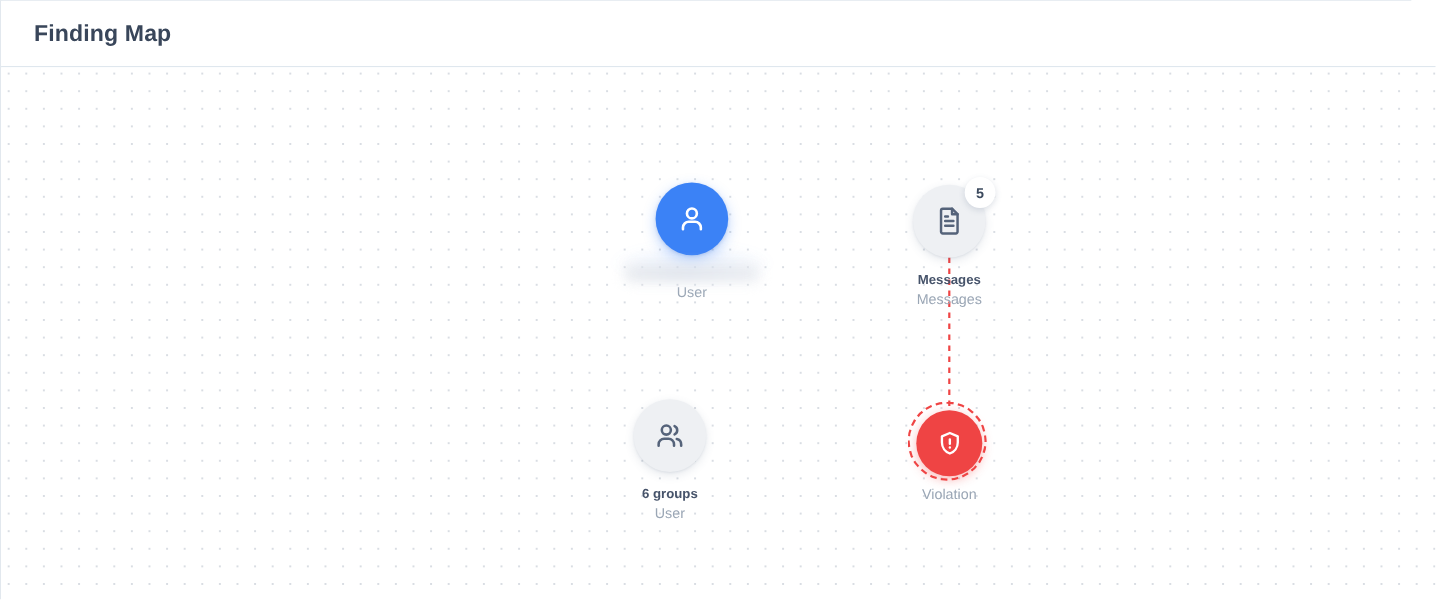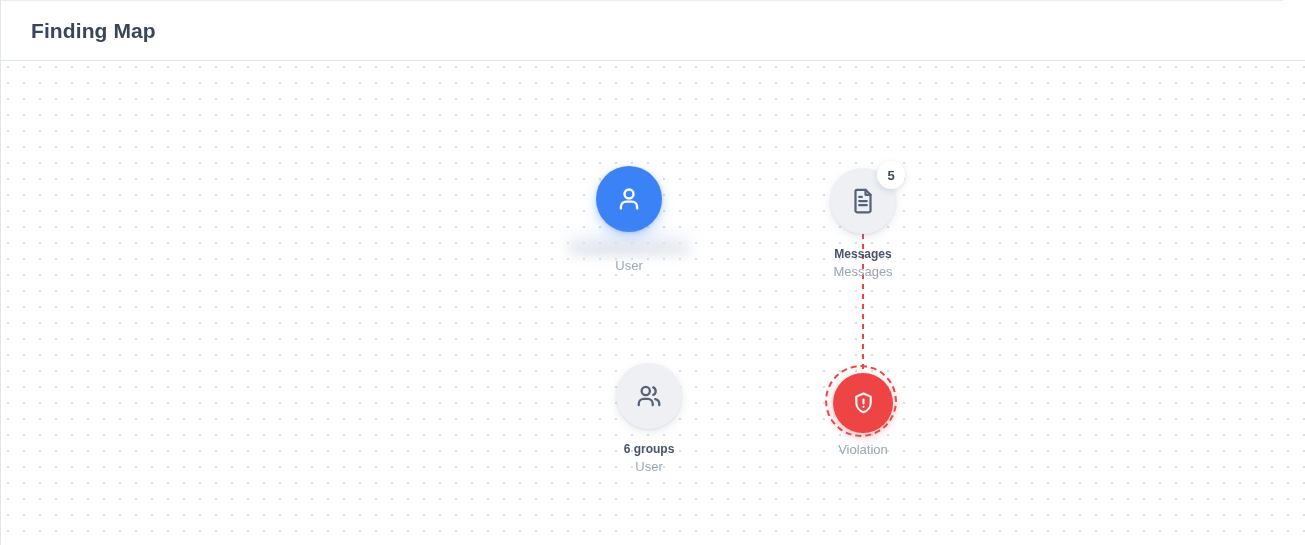--- a/index.html
+++ b/index.html
@@ -142,21 +142,21 @@
           <path d="M14 3v4h4"></path>
           <path d="M9 12h6M9 15.3h6M9 8.7h2"></path>
         </svg>
         <div class="badge">5</div>
       </div>
       <div class="node-title">Messages</div>
       <div class="node-sub">Messages</div>
     </div>
 
 
-    <div class="node" style="left:648px; top:301px;">
+    <div class="node" style="left:608px; top:301px;">
       <div class="circle plain">
         <svg width="30" height="30" viewBox="0 0 24 24" fill="none" stroke="#55637a" stroke-width="1.85" stroke-linecap="round" stroke-linejoin="round">
           <circle cx="9.4" cy="8" r="3.3"></circle>
           <path d="M3.8 19.3v-1a4 4 0 0 1 4-4h3.2a4 4 0 0 1 4 4v1"></path>
           <path d="M15.4 5.1a3.3 3.3 0 0 1 0 6"></path>
           <path d="M17 14.5a4 4 0 0 1 3.2 3.9v.9"></path>
         </svg>
       </div>
       <div class="node-title">6 groups</div>
       <div class="node-sub">User</div>

